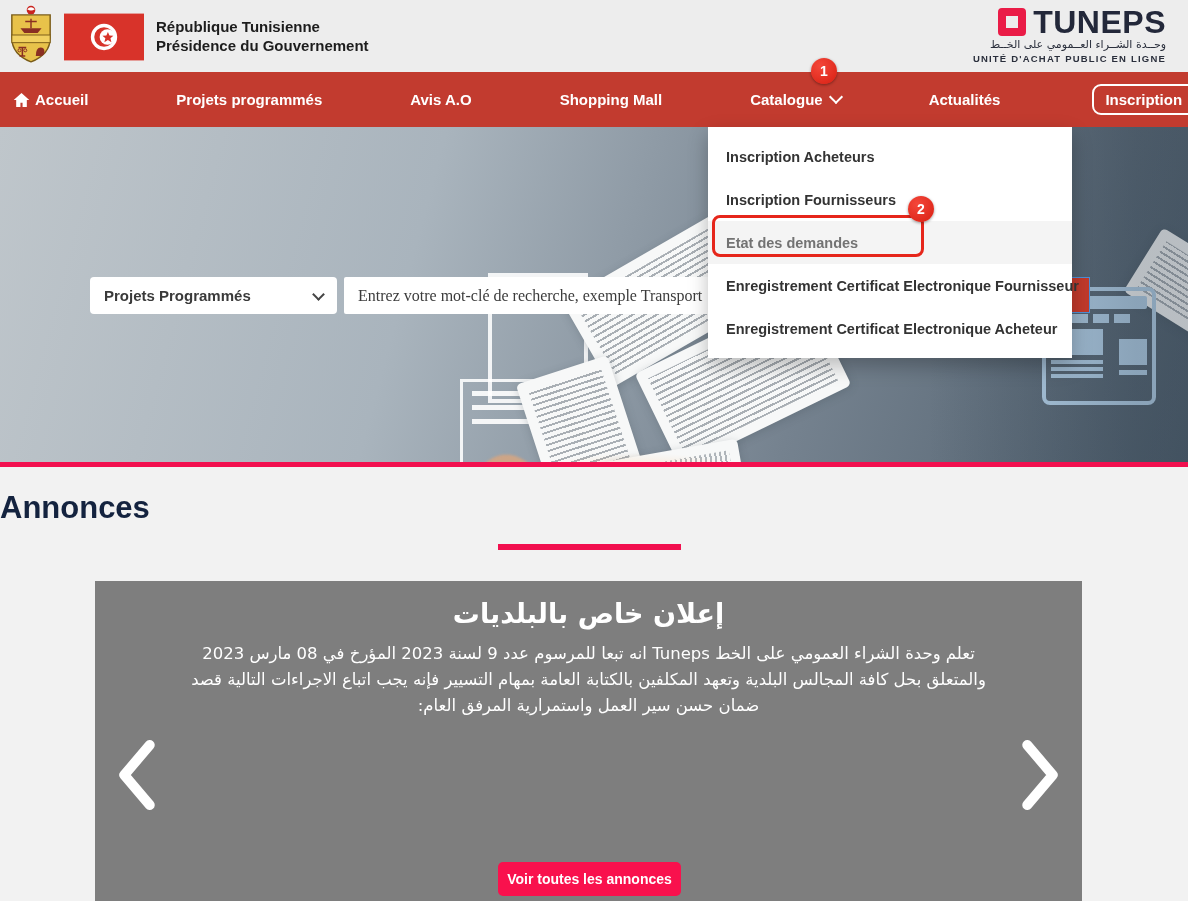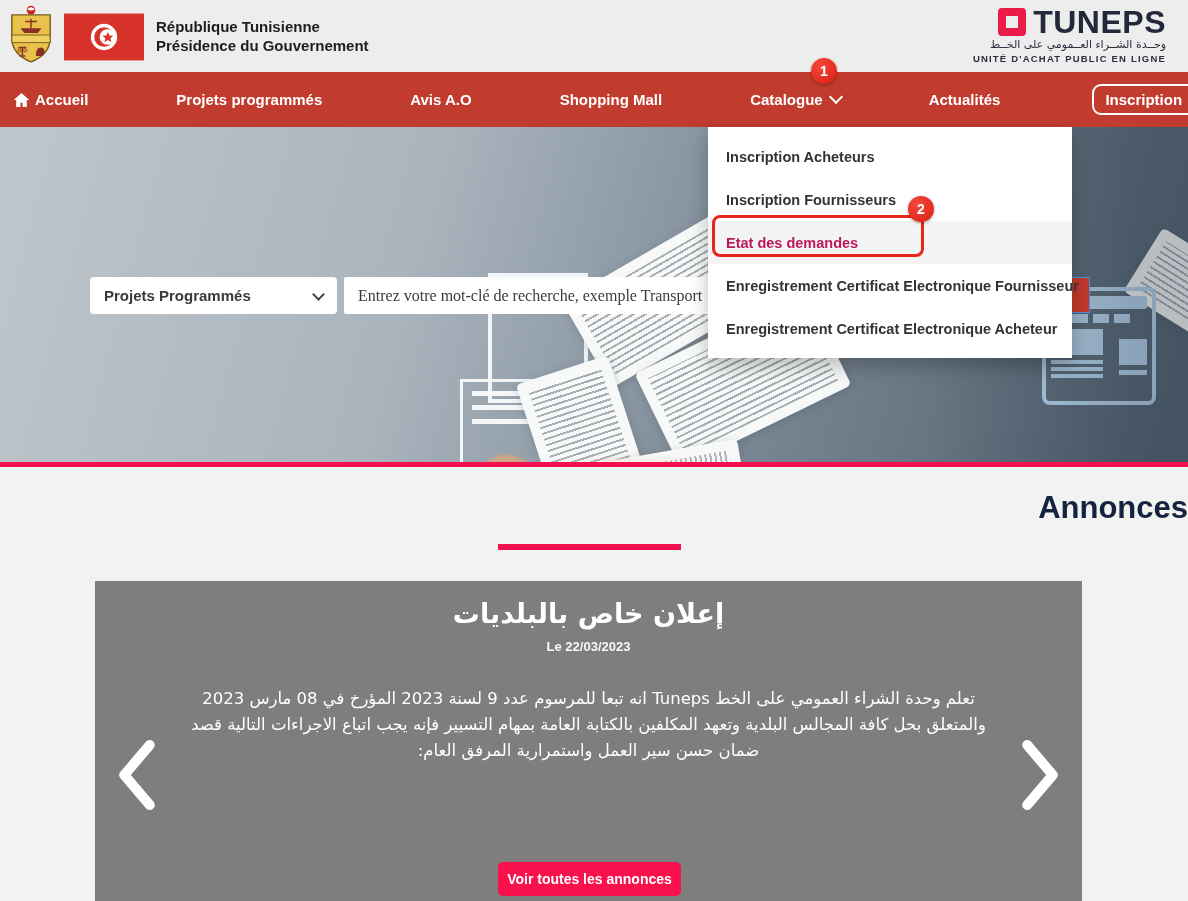--- a/index.html
+++ b/index.html
@@ -74,41 +74,41 @@
   .search-btn{position:absolute;left:990px;top:277px;width:100px;height:36px;background:#c0392b;
        border:1px solid #4d8fd6;z-index:18;cursor:pointer;}
 
   .hero-underline{position:absolute;left:0;top:462px;width:1188px;height:5px;background:#f2104f;z-index:15;}
 
   
   .dropdown{position:absolute;left:708px;top:127px;width:364px;background:#fff;z-index:40;
        box-shadow:0 8px 18px rgba(0,0,0,.25);padding:8px 0;}
   .dd-item{height:43px;display:flex;align-items:center;padding:0 18px;font-size:14.5px;
        font-weight:700;color:#333;white-space:nowrap;cursor:pointer;}
-  .dd-item.active{background:#f4f4f4;color:#be185d;}
+  .dd-item.active{background:#f4f4f4;color:#737373;}
 
   
   .step-badge{position:absolute;width:26px;height:26px;border-radius:50%;color:#fff;font-size:14px;
        font-weight:700;display:flex;align-items:center;justify-content:center;
        background:radial-gradient(circle at 35% 30%,#f4473a,#d81f12);
        box-shadow:0 1px 3px rgba(0,0,0,.4);}
   .badge-1{left:811px;top:58px;z-index:70;}
   .badge-2{left:908px;top:196px;z-index:55;}
   .annot-box{position:absolute;left:712px;top:215px;width:212px;height:42px;border:3px solid #e6261b;
        border-radius:8px;z-index:50;box-sizing:border-box;}
 
   
-  .section-title{position:absolute;left:0;top:490px;width:1188px;text-align:right;
+  .section-title{position:absolute;left:0;top:490px;width:1188px;text-align:left;
        font-size:31px;font-weight:700;color:#14233f;}
   .section-underline{position:absolute;left:498px;top:544px;width:183px;height:6px;background:#f2104f;}
   .carousel{position:absolute;left:95px;top:581px;width:987px;height:320px;background:#7e7e7e;
        color:#fff;text-align:center;overflow:hidden;}
   .car-title{margin-top:17px;font-size:27px;font-weight:700;font-family:"DejaVu Sans",sans-serif;direction:rtl;}
   .car-date{margin-top:10px;font-size:13px;font-weight:700;opacity:.95;}
-  .car-body{margin:32px auto 0;width:800px;font-size:16.5px;line-height:26px;direction:rtl;
+  .car-body{margin:12px auto 0;width:800px;font-size:16.5px;line-height:26px;direction:rtl;
        font-family:"DejaVu Sans",sans-serif;}
   .car-body2{margin:9px auto 0;width:760px;font-size:16.5px;line-height:28px;direction:rtl;
        font-family:"DejaVu Sans",sans-serif;}
   .car-arrow{position:absolute;top:158px;background:none;border:none;padding:0;cursor:pointer;}
   .car-arrow.left{left:22px;}
   .car-arrow.right{right:22px;}
   .car-btn{position:absolute;left:403px;top:281px;width:183px;height:34px;background:#f9114d;
        border:none;border-radius:5px;color:#fff;font-size:14px;font-weight:700;cursor:pointer;
        font-family:"Liberation Sans",sans-serif;}
 </style>
@@ -297,21 +297,20 @@
 
   <div class="step-badge badge-1">1</div>
   <div class="annot-box"></div>
   <div class="step-badge badge-2">2</div>
 
   <div class="section-title">Annonces</div>
   <div class="section-underline"></div>
 
   <div class="carousel">
     <div class="car-title">إعلان خاص بالبلديات</div>
-    <div class="car-date">Le 22/03/2023</div>
     <div class="car-body">تعلم وحدة الشراء العمومي على الخط Tuneps انه تبعا للمرسوم عدد 9 لسنة 2023 المؤرخ في 08 مارس 2023 والمتعلق بحل كافة المجالس البلدية وتعهد المكلفين بالكتابة العامة بمهام التسيير فإنه يجب اتباع الاجراءات التالية قصد ضمان حسن سير العمل واستمرارية المرفق العام:</div>
     <button class="car-arrow left">
       <svg width="40" height="72" viewBox="0 0 44 78">
         <polyline points="36,6 8,39 36,72" fill="none" stroke="#fff" stroke-width="11" stroke-linecap="round" stroke-linejoin="round"></polyline>
       </svg>
     </button>
     <button class="car-arrow right">
       <svg width="40" height="72" viewBox="0 0 44 78">
         <polyline points="8,6 36,39 8,72" fill="none" stroke="#fff" stroke-width="11" stroke-linecap="round" stroke-linejoin="round"></polyline>
       </svg>

